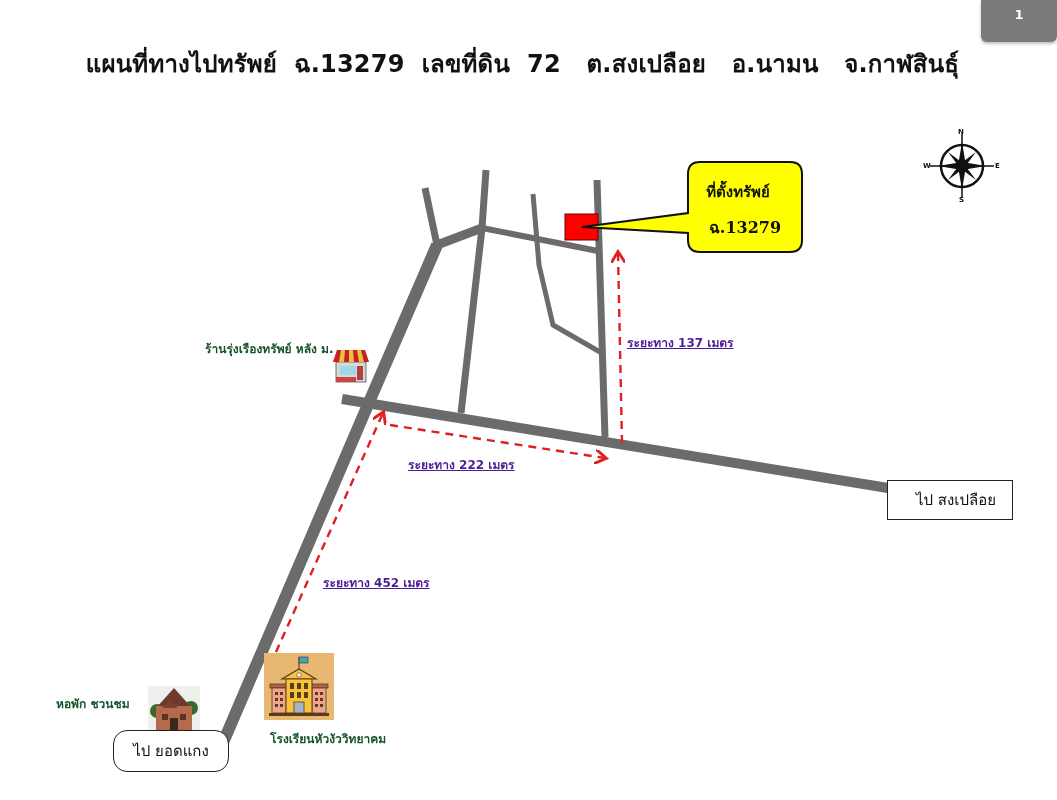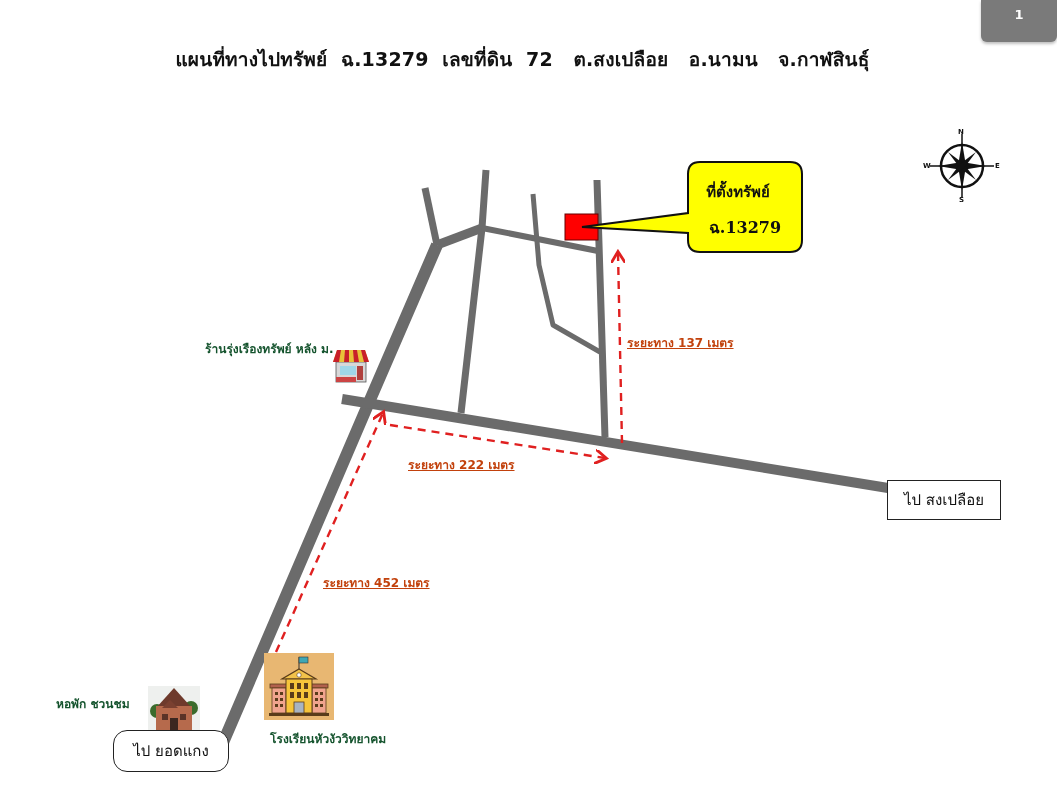--- a/index.html
+++ b/index.html
@@ -3,25 +3,25 @@
   <meta charset="utf-8">
   <style>
     html, body { margin: 0; padding: 0; background: #ffffff; }
     body { width: 1057px; height: 800px; position: relative; overflow: hidden;
            font-family: "DejaVu Sans", "Liberation Sans", sans-serif; }
     .page-badge { position: absolute; left: 981px; top: 0; width: 76px; height: 42px;
                   background: #7a7a7a; border-radius: 0 0 6px 6px; color: #ffffff;
                   font-weight: bold; font-size: 13px; text-align: center; line-height: 30px;
                   box-shadow: 0 2px 3px rgba(0,0,0,0.25); }
     .title { position: absolute; left: 0; top: 44px; width: 1045px; text-align: center;
-             font-size: 19px; font-weight: bold; color: #111; letter-spacing: 0.2px;
+             font-size: 24px; font-weight: bold; color: #111; letter-spacing: 0.2px;
              white-space: pre; }
     svg.map { position: absolute; left: 0; top: 0; }
     .lbl { position: absolute; font-size: 12px; font-weight: bold; color: #14532d; white-space: nowrap; }
-    .dist { position: absolute; font-size: 12px; font-weight: bold; color: #c2410c;
+    .dist { position: absolute; font-size: 12px; font-weight: bold; color: #4c1d95;
             text-decoration: underline; white-space: nowrap; }
     .dest-box { position: absolute; background: #fff; border: 1.5px solid #222;
                 font-size: 15px; color: #111; text-align: center; }
     .callout-text { position: absolute; text-align: center; font-family: "DejaVu Serif", serif;
                     font-weight: bold; color: #111; }
     .compass-l { position: absolute; font-size: 7px; font-weight: bold; color: #111; }
   </style>
 </head>
 <body>
 
@@ -138,14 +138,14 @@
 <span class="compass-l" style="left:995px; top:162px;">E</span>
 
 <span class="lbl" style="left:205px; top:339px;">ร้านรุ่งเรืองทรัพย์ หลัง ม.</span>
 <span class="lbl" style="left:56px; top:694px;">หอพัก ชวนชม</span>
 <span class="lbl" style="left:270px; top:729px;">โรงเรียนหัวงัววิทยาคม</span>
 
 <span class="dist" style="left:627px; top:333px;">ระยะทาง 137 เมตร</span>
 <span class="dist" style="left:408px; top:455px;text-decoration:underline;">ระยะทาง 222 เมตร</span>
 <span class="dist" style="left:323px; top:573px;">ระยะทาง 452 เมตร</span>
 
-<div class="dest-box" style="left:887px; top:480px; width:112px; height:38px; line-height:38px;">ไป สงเปลือย</div>
+<div class="dest-box" style="left:887px; top:480px; width:112px; height:38px; line-height:38px;padding-left:12px;">ไป สงเปลือย</div>
 <div class="dest-box" style="left:113px; top:730px; width:114px; height:40px; line-height:40px;border-radius:14px;">ไป ยอดแกง</div>
 
 </body></html>

